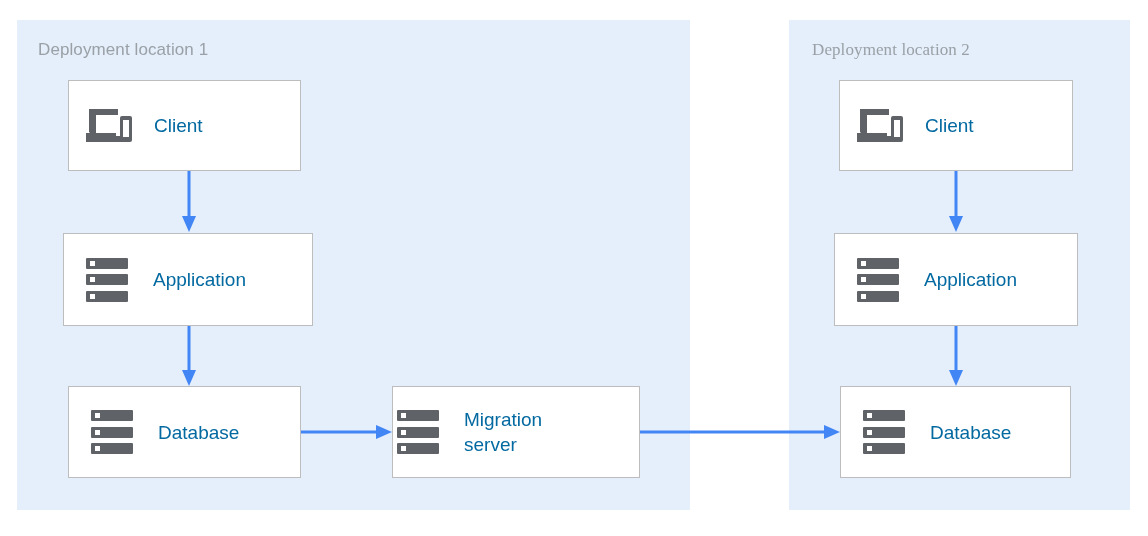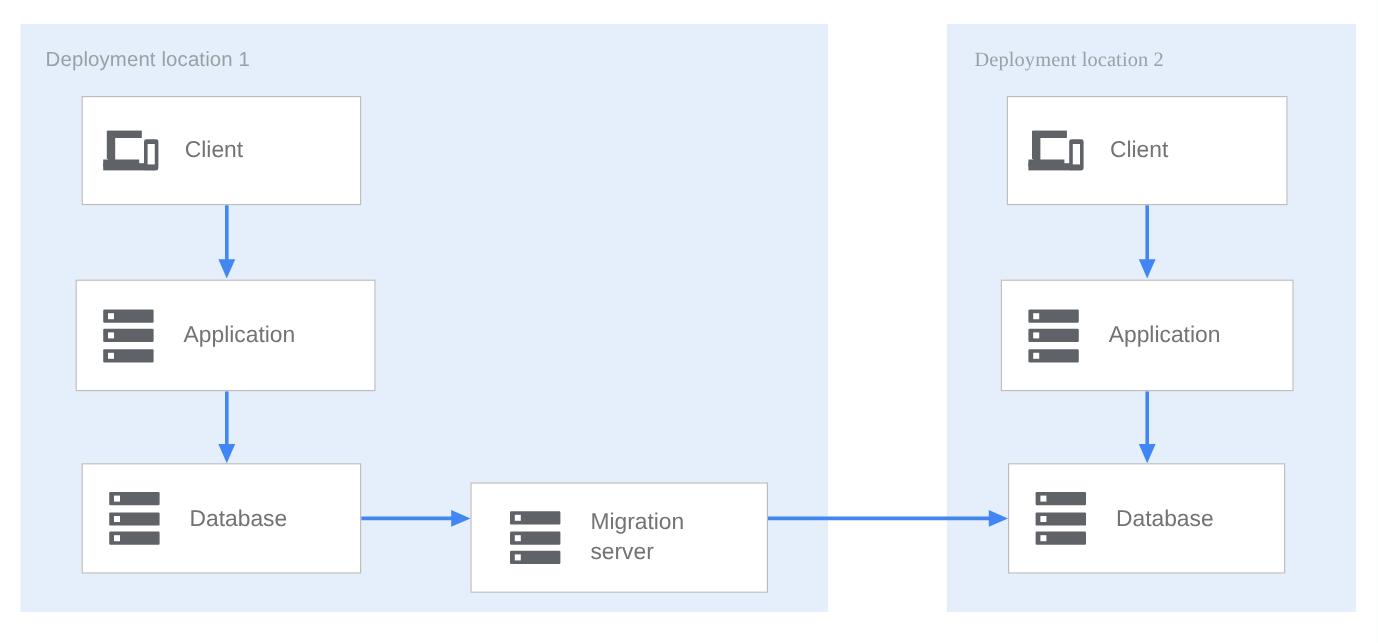--- a/index.html
+++ b/index.html
@@ -40,21 +40,21 @@
     display: flex;
     align-items: center;
   }
   .node .icon-wrap {
     flex: 0 0 auto;
     display: flex;
     align-items: center;
     justify-content: center;
   }
   .node .node-label {
-    color: #737373;
+    color: #0369a1;
     font-size: 19px;
     line-height: 25px;
     white-space: pre-line;
   }
   
   .icon-server {
     width: 42px;
     height: 44px;
     display: flex;
     flex-direction: column;
@@ -157,21 +157,21 @@
     <span class="icon-wrap">
       <span class="icon-server">
         <span class="bar"></span>
           <span class="bar"></span>
           <span class="bar"></span>
       </span>
     </span>
     <span class="node-label" style="margin-left:25px;">Database</span>
   </div>
 
-  <div class="node" style="left:392px; top:402px; width:248px; height:92px; padding-left:32px;align-items:center;">
+  <div class="node" style="left:392px; top:386px; width:248px; height:92px; padding-left:4px;align-items:center;">
     <span class="icon-wrap">
       <span class="icon-server">
         <span class="bar"></span>
           <span class="bar"></span>
           <span class="bar"></span>
       </span>
     </span>
     <span class="node-label" style="margin-left:25px;">Migration
 server</span>
   </div>

